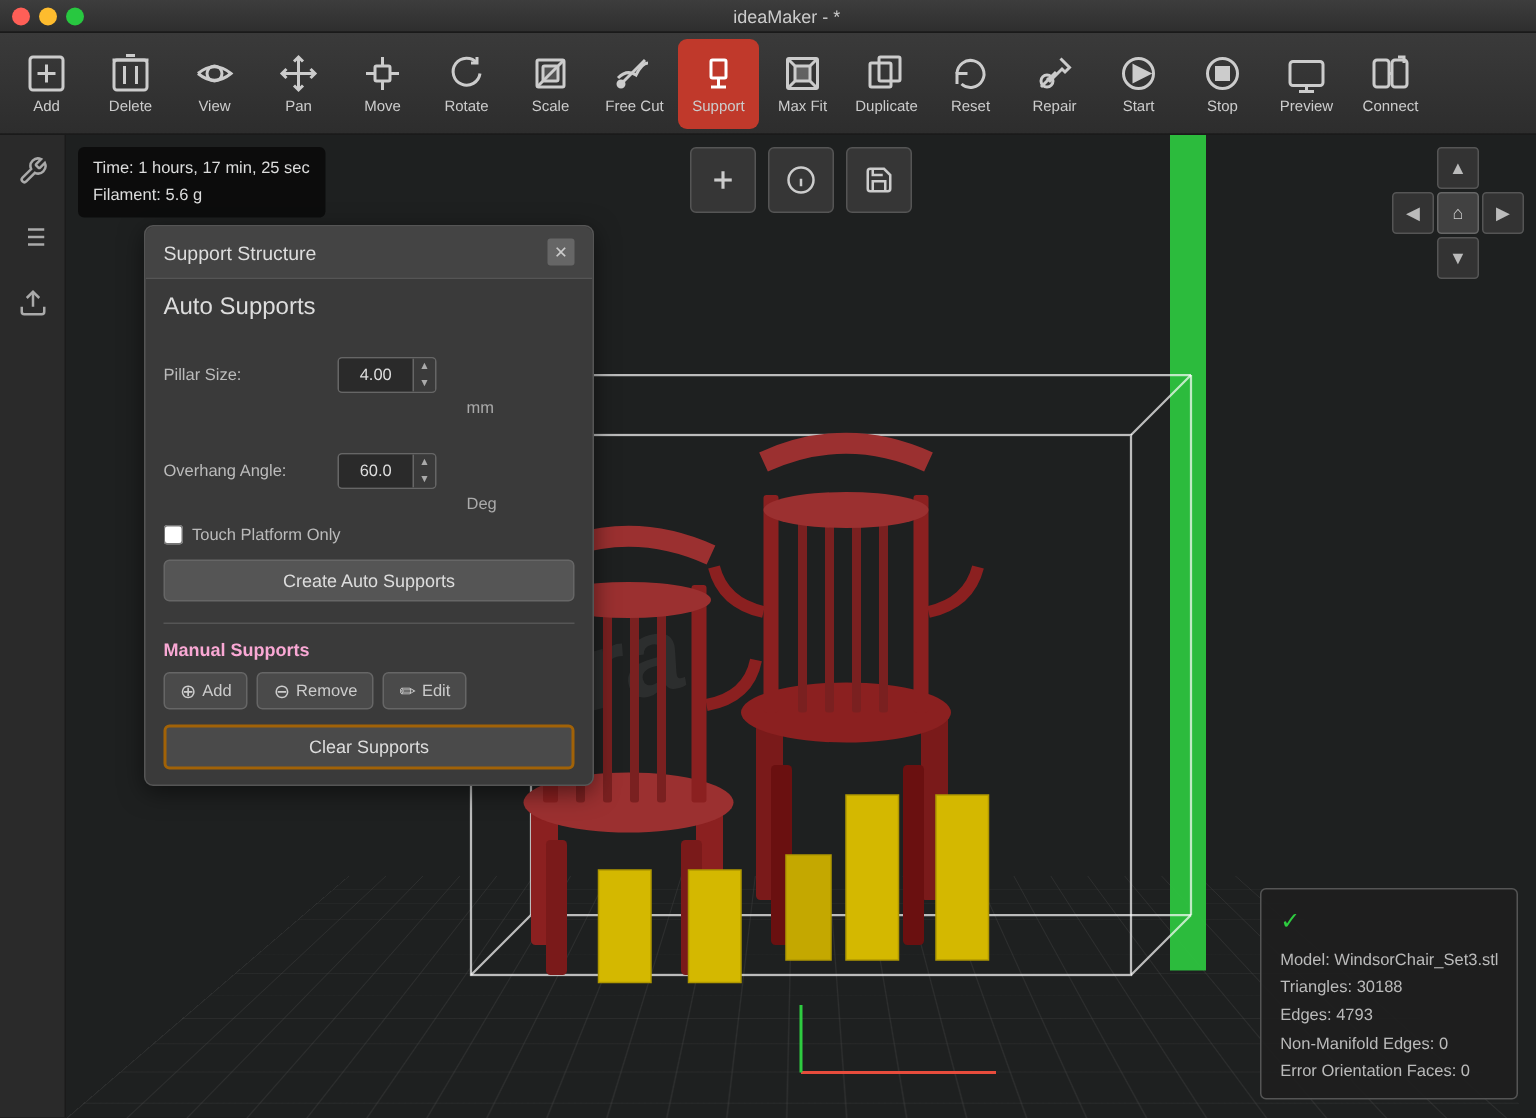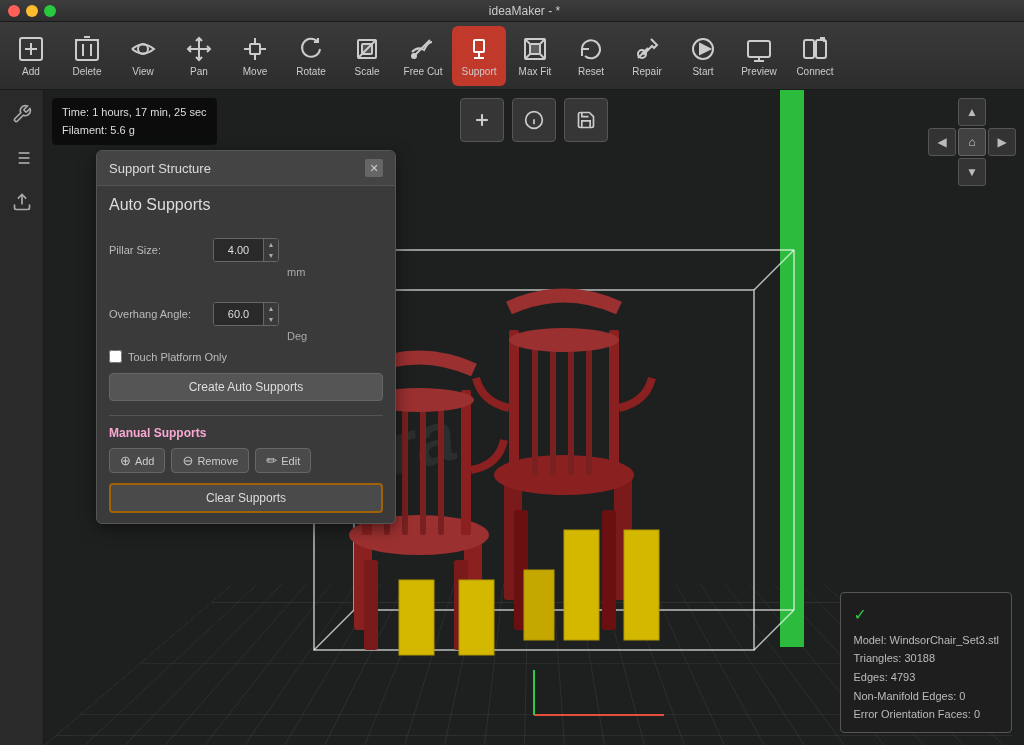--- a/index.html
+++ b/index.html
@@ -276,21 +276,21 @@
     .section-title {
       font-size: 16px;
       color: #ddd;
       font-weight: 400;
       margin-bottom: 8px;
     }
     .form-row {
       display: flex;
       align-items: center;
       margin-bottom: 8px;
-      gap: 4px;
+      gap: 16px;
     }
     .form-label {
       color: #bbb;
       font-size: 11px;
       min-width: 100px;
     }
     .form-input-wrap {
       display: flex;
       align-items: center;
       border: 1px solid #666;
@@ -552,20 +552,29 @@
         <rect x="8" y="8" width="10" height="10" rx="1" fill="rgba(200,200,200,0.3)"></rect>
         <line x1="3" y1="3" x2="8" y2="8"></line>
         <line x1="23" y1="3" x2="18" y2="8"></line>
         <line x1="3" y1="23" x2="8" y2="18"></line>
         <line x1="23" y1="23" x2="18" y2="18"></line>
       </svg>
     </div>
     <span>Max Fit</span>
   </button>
 
+  <button class="toolbar-btn">
+    <div class="icon-wrap">
+      <svg viewBox="0 0 26 26" fill="none" stroke="#ccc" stroke-width="2">
+        <rect x="2" y="6" width="14" height="16" rx="1"></rect>
+        <rect x="8" y="2" width="14" height="16" rx="1"></rect>
+      </svg>
+    </div>
+    <span>Duplicate</span>
+  </button>
 
   <button class="toolbar-btn">
     <div class="icon-wrap">
       <svg viewBox="0 0 26 26" fill="none" stroke="#ccc" stroke-width="2">
         <path d="M4 13 A9 9 0 1 1 7 20"></path>
         <path d="M4 20l0-7 7 0"></path>
       </svg>
     </div>
     <span>Reset</span>
   </button>
@@ -583,20 +592,29 @@
   <button class="toolbar-btn">
     <div class="icon-wrap">
       <svg viewBox="0 0 26 26" fill="none" stroke="#ccc" stroke-width="2">
         <circle cx="13" cy="13" r="10"></circle>
         <polygon points="10,8 20,13 10,18" fill="#ccc"></polygon>
       </svg>
     </div>
     <span>Start</span>
   </button>
 
+  <button class="toolbar-btn">
+    <div class="icon-wrap">
+      <svg viewBox="0 0 26 26" fill="none" stroke="#ccc" stroke-width="2">
+        <circle cx="13" cy="13" r="10"></circle>
+        <rect x="9" y="9" width="8" height="8" fill="#ccc"></rect>
+      </svg>
+    </div>
+    <span>Stop</span>
+  </button>
 
   <button class="toolbar-btn">
     <div class="icon-wrap">
       <svg viewBox="0 0 26 26" fill="none" stroke="#ccc" stroke-width="2">
         <rect x="2" y="5" width="22" height="16" rx="2"></rect>
         <line x1="13" y1="21" x2="13" y2="25"></line>
         <line x1="8" y1="25" x2="18" y2="25"></line>
       </svg>
     </div>
     <span>Preview</span>

